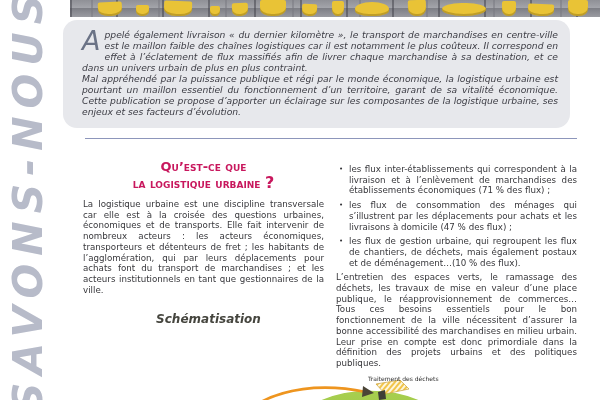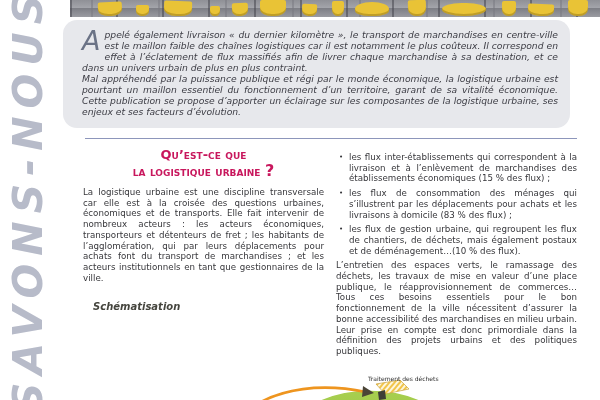--- a/index.html
+++ b/index.html
@@ -42,36 +42,36 @@
     float:left; font-size:27px; line-height:22px; font-style:italic;
     color:#6b7386; margin:1px 4px 0 0; font-weight:normal;
   }
   .intro-box p + p { margin-top:0; }
 
   .separator {
     position:absolute; left:85px; top:138px; width:492px; height:0;
     border-top:1px solid #8d96bb;
   }
 
-  .col { position:absolute; top:147px; font-size:8.7px; line-height:10.7px;
+  .col { position:absolute; top:159px; font-size:8.7px; line-height:10.7px;
          color:#37373b; text-align:justify; }
   .col-left  { left:83px;  width:241px; }
   .col-right { left:336px; width:241px; }
 
   .heading {
     text-align:center; font-variant:small-caps; font-weight:bold;
     font-size:13px; line-height:15.5px; color:#c8175d; margin:0 0 8px 0;
   }
   .heading .qmark { font-size:16px; }
 
   .col p + p { margin-top:19px;font-style:italic; }
 
   .caption {
-    margin-top:15px; padding-left:10px; text-align:left;
-    font-weight:bold; font-style:italic; font-size:10px; line-height:10.3px;
+    margin-top:15px; padding-left:10px; text-align:center;
+    font-weight:bold; font-style:italic; font-size:12px; line-height:10.3px;
     color:#45453e;
   }
 
   ul.flux-list { list-style:none; margin-top:5px; }
   ul.flux-list li { position:relative; padding-left:13px; margin-bottom:4px; }
   ul.flux-list .bullet { position:absolute; left:3px; top:0; font-size:7px; }
 
   
   .diagram { position:absolute; left:0; top:372px; width:600px; height:28px; }
   .diagram svg { position:absolute; left:0; top:0; }
@@ -112,22 +112,22 @@
   <div class="separator"></div>
 
   <div class="col col-left">
     <h2 class="heading"><span>Qu’est-ce que</span><br><span>la logistique urbaine </span><span class="qmark">?</span></h2>
     <p>La logistique urbaine est une discipline transversale car elle est à la croisée des questions urbaines, économiques et de transports. Elle fait intervenir de nombreux acteurs : les acteurs économiques, transporteurs et détenteurs de fret ; les habitants de l’agglomération, qui par leurs déplacements pour achats font du transport de marchandises ; et les acteurs institutionnels en tant que gestionnaires de la ville.</p>
     <p class="caption"><span>Schématisation</span><br></p>
   </div>
 
   <div class="col col-right">
     <ul class="flux-list">
-      <li><span class="bullet">•</span><span>les flux inter-établissements qui correspondent à la livraison et à l’enlèvement de marchandises des établissements économiques (15 % des flux) ;</span></li>
-      <li><span class="bullet">•</span><span>les flux de consommation des ménages qui s’illustrent par les déplacements pour achats et les livraisons à domicile (83 % des flux) ;</span></li>
+      <li><span class="bullet">•</span><span>les flux inter-établissements qui correspondent à la livraison et à l’enlèvement de marchandises des établissements économiques (71 % des flux) ;</span></li>
+      <li><span class="bullet">•</span><span>les flux de consommation des ménages qui s’illustrent par les déplacements pour achats et les livraisons à domicile (47 % des flux) ;</span></li>
       <li><span class="bullet">•</span><span>les flux de gestion urbaine, qui regroupent les flux de chantiers, de déchets, mais également postaux et de déménagement…(10 % des flux).</span></li>
     </ul>
     <p>L’entretien des espaces verts, le ramassage des déchets, les travaux de mise en valeur d’une place publique, le réapprovisionnement de commerces…Tous ces besoins essentiels pour le bon fonctionnement de la ville nécessitent d’assurer la bonne accessibilité des marchandises en milieu urbain. Leur prise en compte est donc primordiale dans la définition des projets urbains et des politiques publiques.</p>
   </div>
 
   <div class="diagram">
     <svg width="600" height="28" viewBox="0 0 600 28">
       <defs>
         <pattern id="hatch" width="4" height="4" patternTransform="rotate(40)" patternUnits="userSpaceOnUse">
           <rect width="4" height="4" fill="#fdf6dd"></rect>

